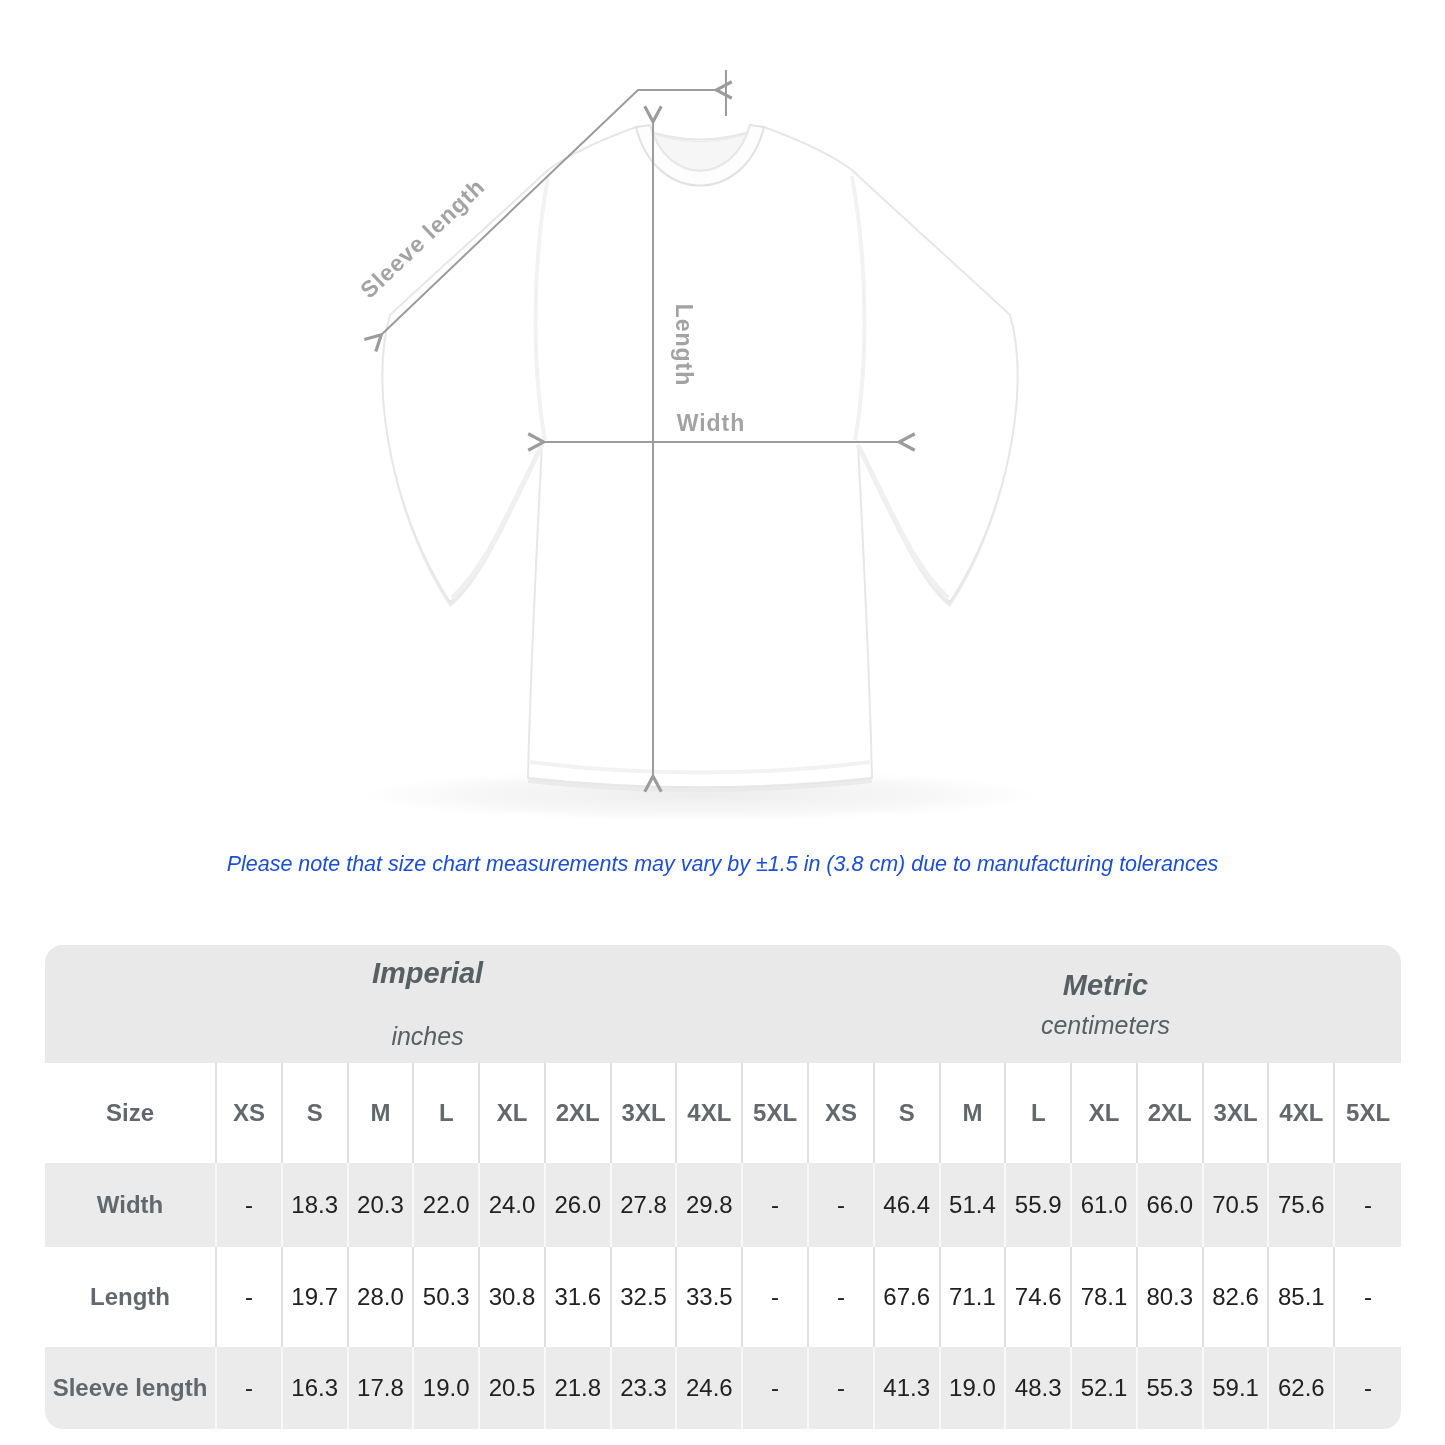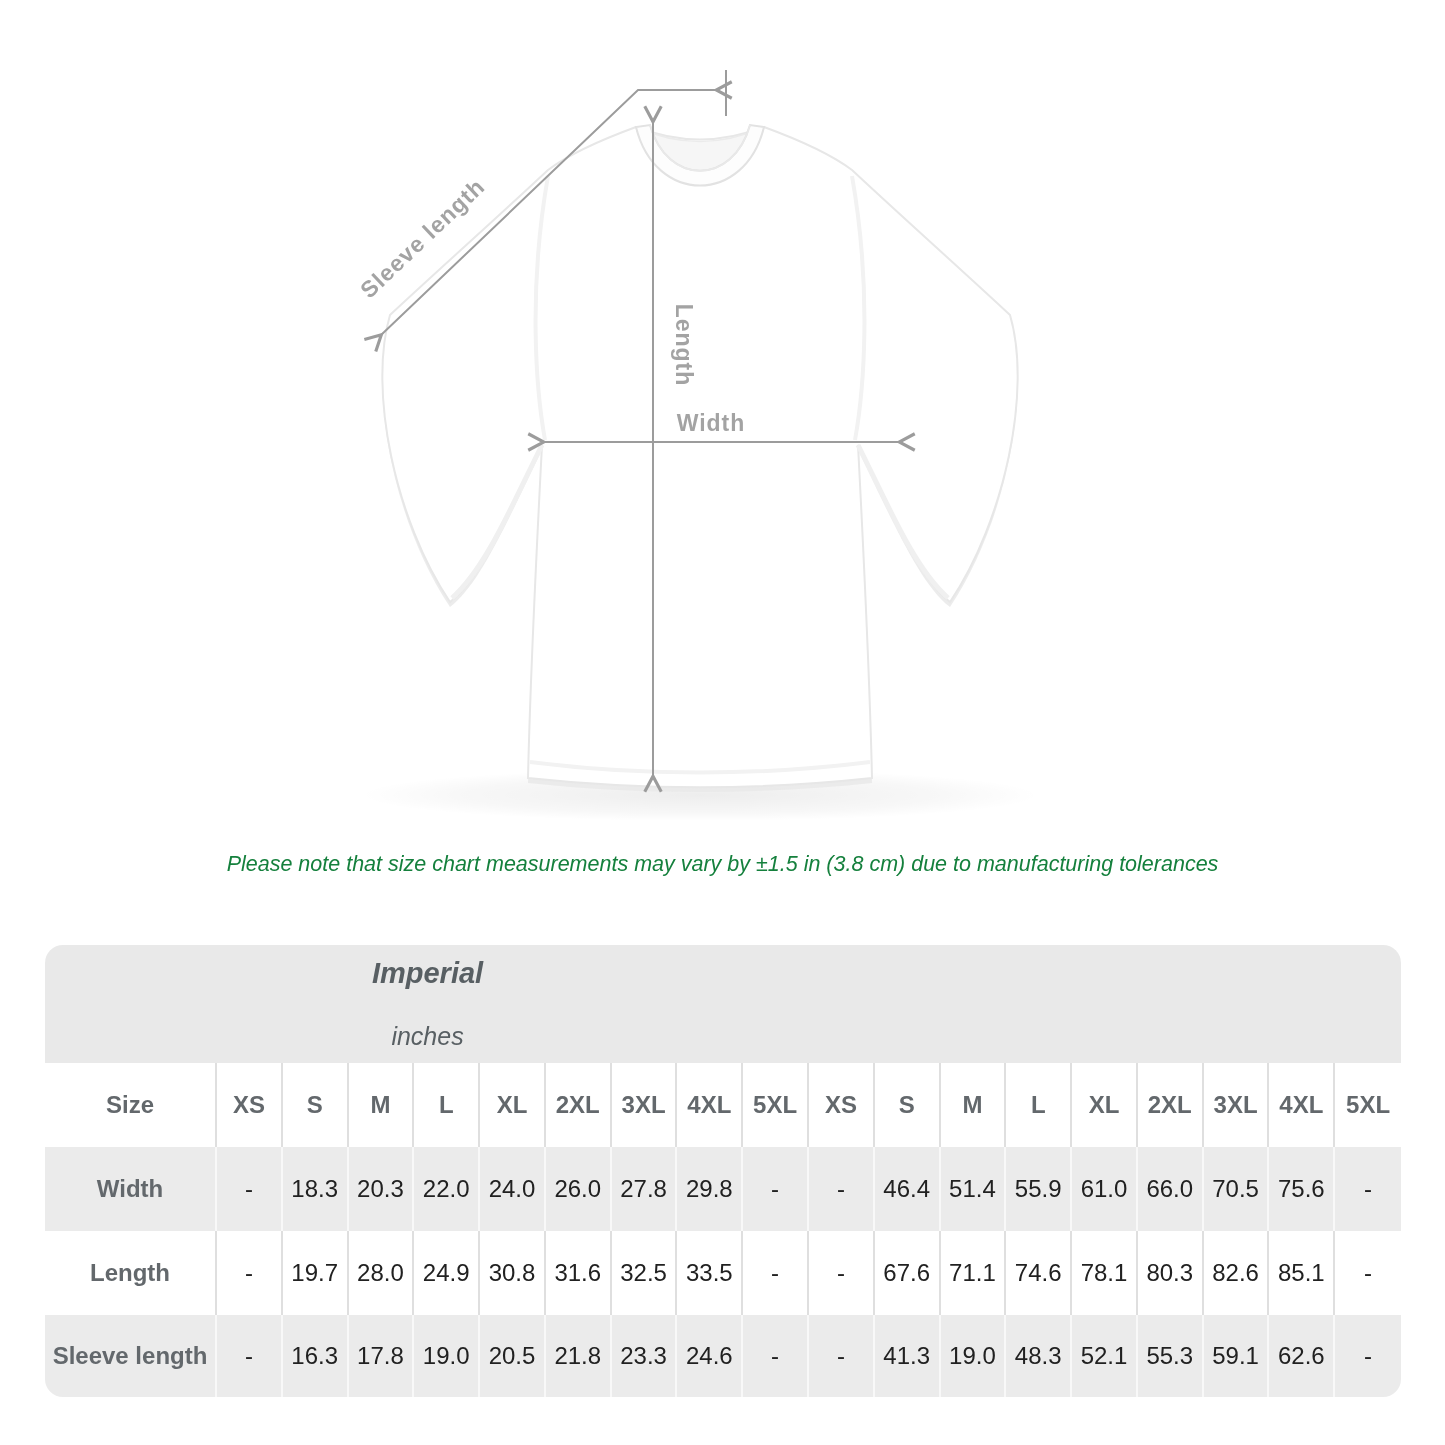--- a/index.html
+++ b/index.html
@@ -14,21 +14,21 @@
   .shirt-figure{width:1445px;height:842px;position:relative;}
   .shirt-figure svg{display:block;}
 
   
   .page-title{
     margin:4px 0 0 0;text-align:center;
     font-size:35px;font-weight:bold;color:#2d2d2d;letter-spacing:.5px;
   }
   .tolerance-note{
     margin:10px 0 0 0;text-align:center;font-style:italic;
-    font-size:21.5px;color:#15803d;
+    font-size:21.5px;color:#1d4ed8;
   }
 
   
   .size-table{
     position:absolute;left:45px;top:945px;width:1356px;
     border-radius:18px;overflow:hidden;
   }
   .unit-band{display:flex;height:118px;background:#e9e9e9;}
   .unit-group{display:flex;flex-direction:column;justify-content:center;align-items:center;gap:9px;}
   .unit-group.imperial{width:56.42%;gap:32px;}
@@ -41,21 +41,21 @@
     grid-template-columns:172px repeat(18,1fr);
     align-items:stretch;
   }
   .grid-row .cell{
     display:flex;align-items:center;justify-content:center;
     font-size:24px;color:#212121;
     border-right:2px solid transparent;
   }
   .grid-row .cell:last-child{border-right:none;}
 
-  .row-white{background:#ffffff;height:84px;}
+  .row-white{background:#ffffff;height:100px;}
   .row-white .cell{border-right-color:#dfdfdf;}
   .row-gray{background:#ebebeb;height:84px;}
   .row-gray .cell{border-right-color:#f8f8f8;}
   .row-last{height:82px;}
 
   .cell.head{font-weight:bold;color:#63686c;}
   .cell.row-label{font-weight:bold;color:#63686c;font-size:24px;}
 </style>
 </head>
 <body>
@@ -134,20 +134,24 @@
   </div>
 
   <p class="tolerance-note">Please note that size chart measurements may vary by ±1.5 in (3.8 cm) due to manufacturing tolerances</p>
 
   <div class="size-table">
 
     <div class="unit-band">
       <div class="unit-group imperial">
         <div class="unit-title">Imperial</div>
         <div class="unit-sub">inches</div>
+      </div>
+      <div class="unit-group metric">
+        <div class="unit-title">Metric</div>
+        <div class="unit-sub">centimeters</div>
       </div>
     </div>
 
     <div class="grid-row row-white" id="size-header-row">
       <div class="cell head">Size</div>
 
     <div class="cell head">XS</div>
         <div class="cell head">S</div>
         <div class="cell head">M</div>
         <div class="cell head">L</div>
@@ -188,21 +192,21 @@
           <div class="cell num">66.0</div>
           <div class="cell num">70.5</div>
           <div class="cell num">75.6</div>
           <div class="cell num">-</div>
         </div>
         <div class="grid-row row-white">
           <div class="cell row-label">Length</div>
           <div class="cell num">-</div>
           <div class="cell num">19.7</div>
           <div class="cell num">28.0</div>
-          <div class="cell num">24.9</div>
+          <div class="cell num">50.3</div>
           <div class="cell num">30.8</div>
           <div class="cell num">31.6</div>
           <div class="cell num">32.5</div>
           <div class="cell num">33.5</div>
           <div class="cell num">-</div>
           <div class="cell num">-</div>
           <div class="cell num">67.6</div>
           <div class="cell num">71.1</div>
           <div class="cell num">74.6</div>
           <div class="cell num">78.1</div>

